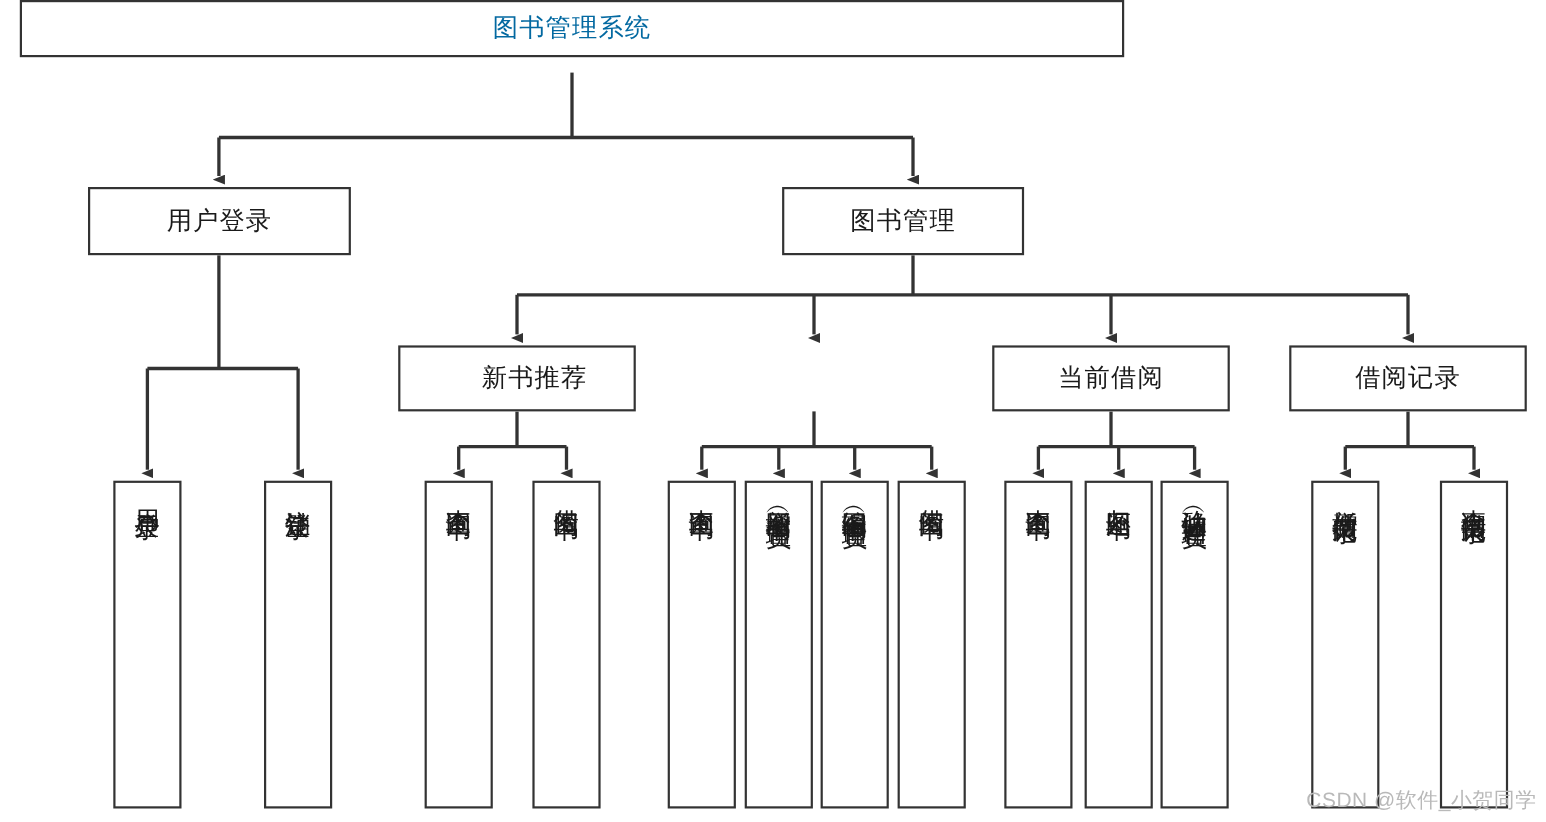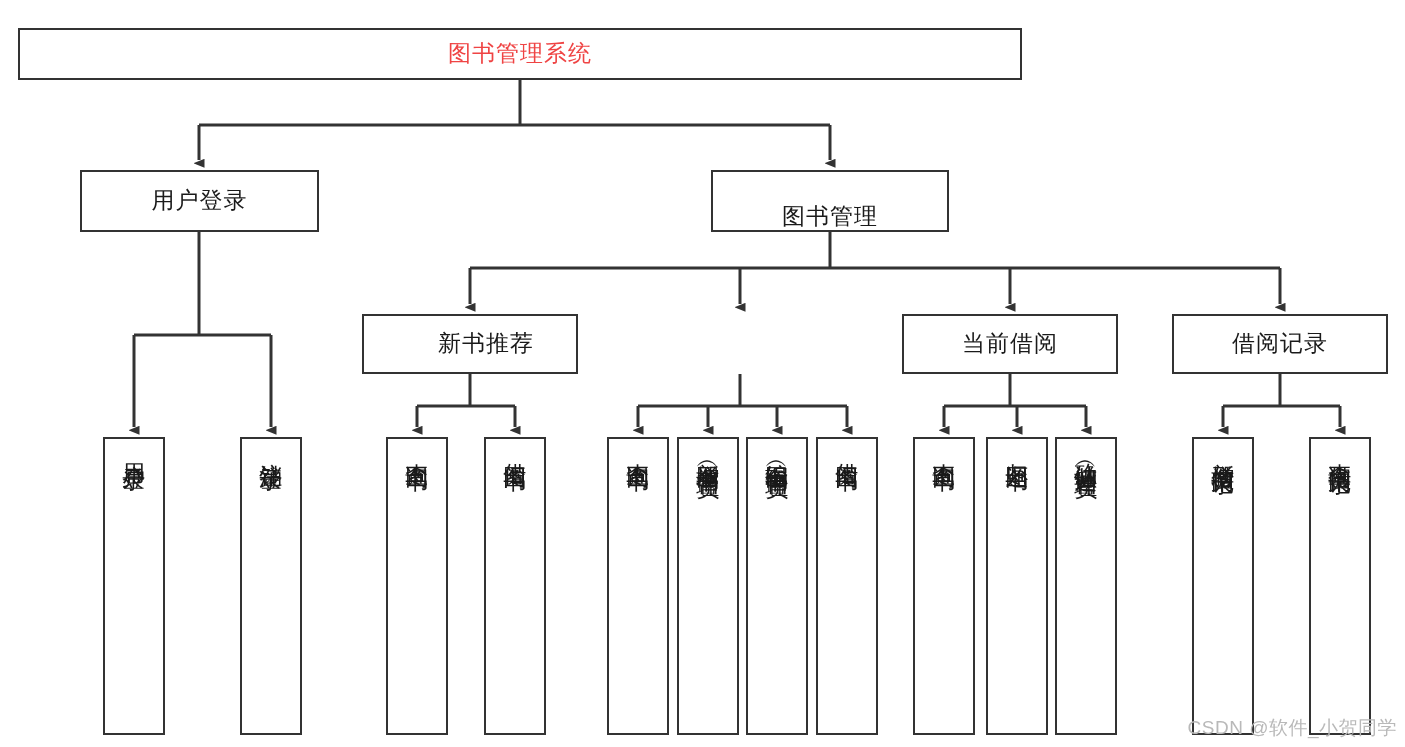--- a/index.html
+++ b/index.html
@@ -120,28 +120,28 @@
       <path d="M1017,406 L1017,427" marker-end="url(#arrowhead)"></path>
       <path d="M1086,406 L1086,427" marker-end="url(#arrowhead)"></path>
 
       <path d="M1280,374 L1280,406"></path>
       <path d="M1223,406 L1340,406"></path>
       <path d="M1223,406 L1223,427" marker-end="url(#arrowhead)"></path>
       <path d="M1340,406 L1340,427" marker-end="url(#arrowhead)"></path>
     </g>
   </svg>
 
-  <div class="node root h" style="left: 18px; top: 28px; width: 1004px; height: 52px; border-color: rgb(51, 51, 51); background: rgb(255, 255, 255); color: #ef4444;">
+  <div class="node root h" style="left: 18px; top: 0; width: 1004px; height: 52px; border-color: rgb(51, 51, 51); background: rgb(255, 255, 255); color: #0369a1;">
     <span class="node-label">图书管理系统</span>
   </div>
 
   <div class="node h" style="left: 80px; top: 170px; width: 239px; height: 62px; border-color: rgb(51, 51, 51); background: rgb(255, 255, 255); color: rgb(26, 26, 26);">
     <span class="node-label">用户登录</span>
   </div>
-  <div class="node h" style="left: 711px; top: 170px; width: 238px; height: 62px; border-color: rgb(51, 51, 51); background: rgb(255, 255, 255); color: rgb(26, 26, 26); align-items: flex-end;">
+  <div class="node h" style="left: 711px; top: 170px; width: 220px; height: 62px; border-color: rgb(51, 51, 51); background: rgb(255, 255, 255); color: rgb(26, 26, 26);">
     <span class="node-label">图书管理</span>
   </div>
 
   <div class="node h" style="left: 362px; top: 314px; width: 216px; height: 60px; border-color: rgb(51, 51, 51); background: rgb(255, 255, 255); color: rgb(26, 26, 26); padding-left: 32px;">
     <span class="node-label">新书推荐</span>
   </div>
   <div class="node h" style="left: 1172px; top: 314px; width: 216px; height: 60px; border-color: rgb(51, 51, 51); background: rgb(255, 255, 255); color: rgb(26, 26, 26);">
     <span class="node-label">借阅记录</span>
   </div>
   <div class="node h" style="left: 902px; top: 314px; width: 216px; height: 60px; border-color: rgb(51, 51, 51); background: rgb(255, 255, 255); color: rgb(26, 26, 26);">

